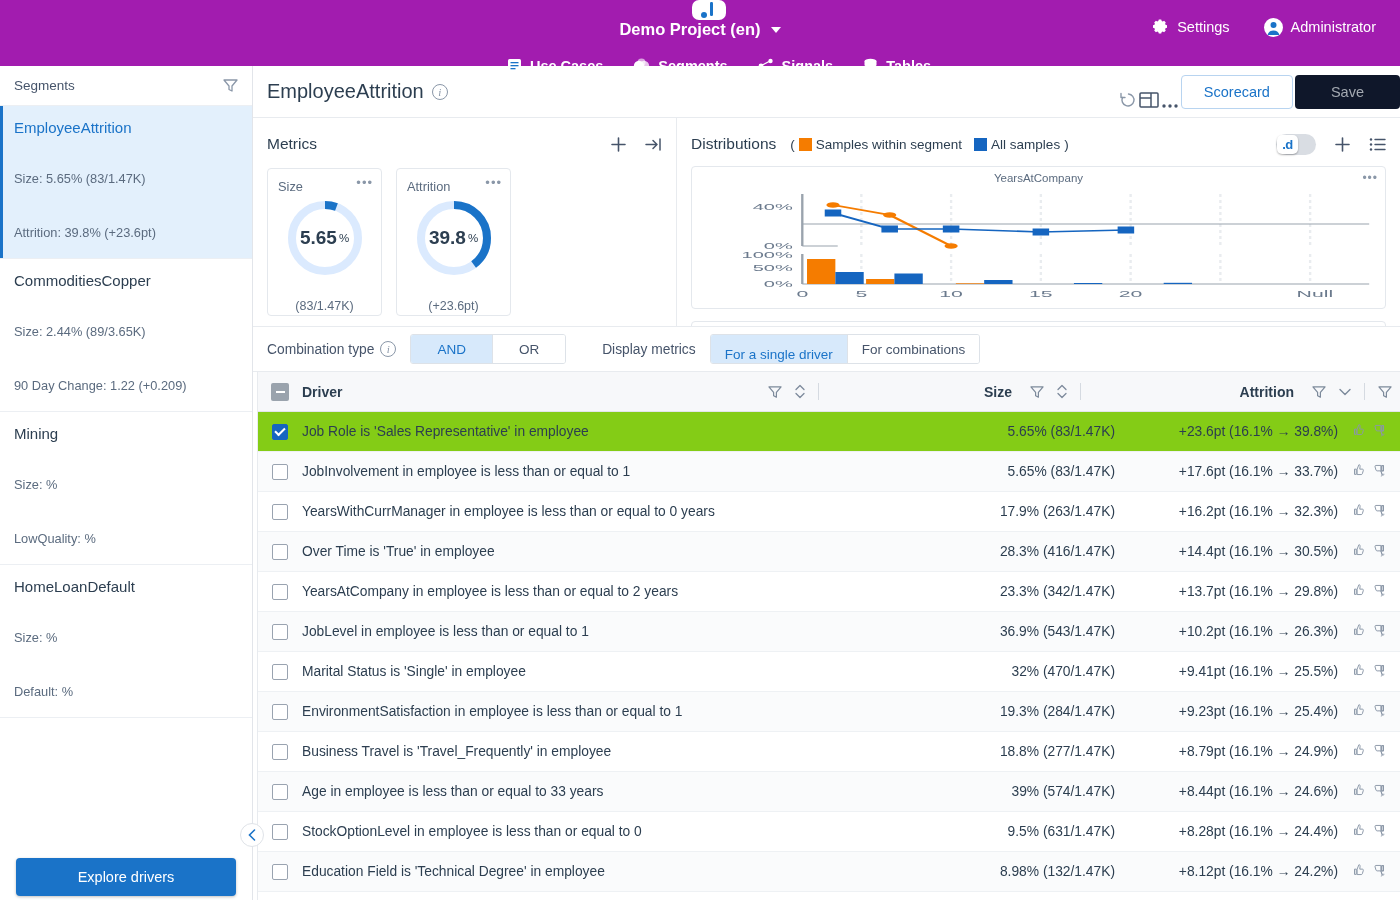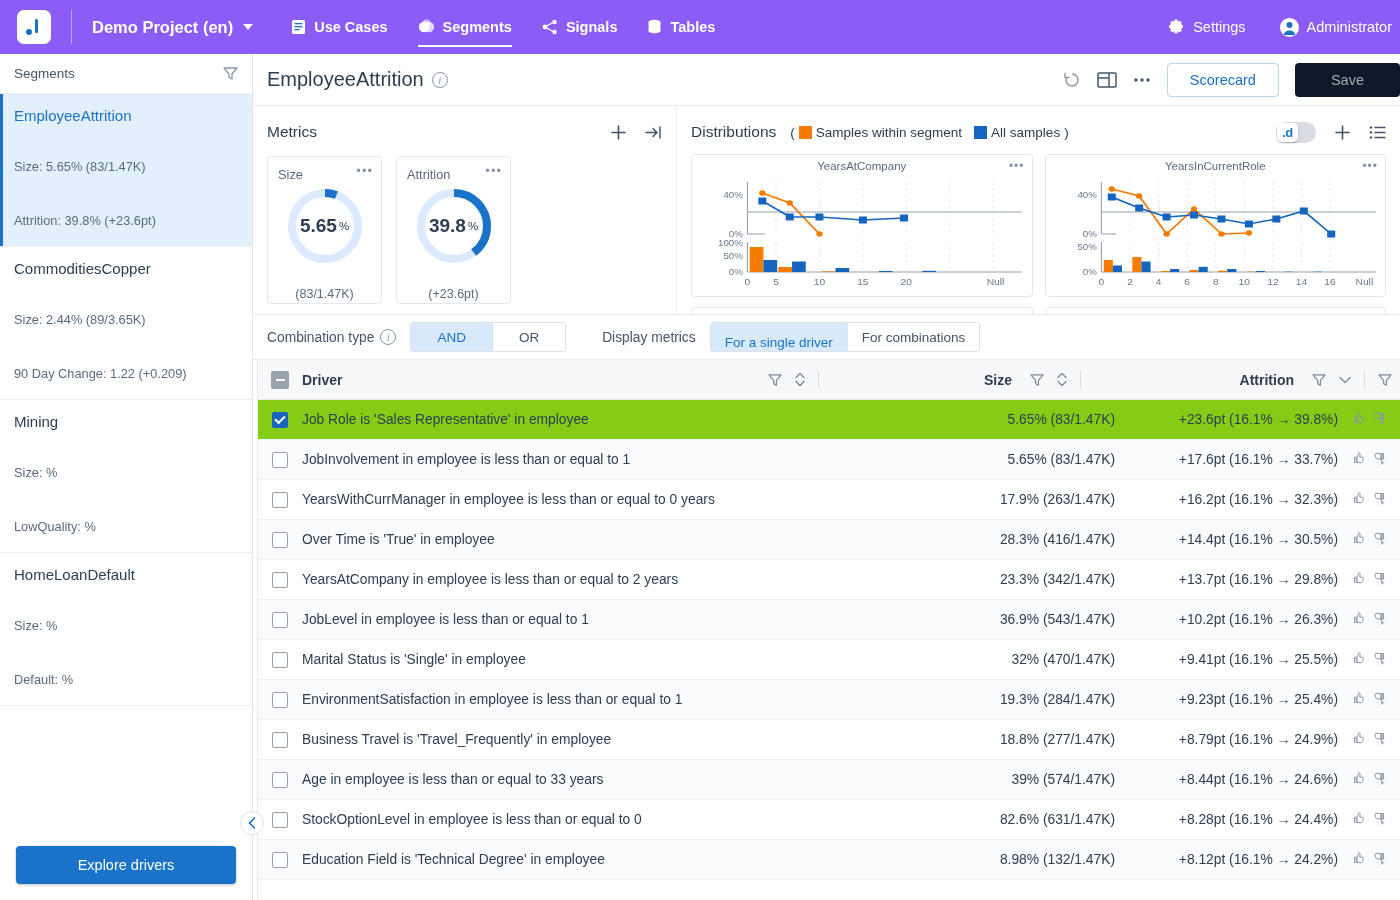--- a/index.html
+++ b/index.html
@@ -6,23 +6,23 @@
   html, body {
     width: 1400px; height: 900px;
     font-family: "Liberation Sans", sans-serif;
     background: #ffffff;
     color: #2c3e50;
     overflow: hidden;
   }
 
   
   .topnav {
-    height: 54px; background: #8b5cf6;
+    height: 66px; background: #a21caf;
     display: flex; align-items: center;
-    color: #fff; position: relative;
+    color: #fff; position: relative; flex-direction: column;
   }
   .logo-box {
     width: 34px; height: 34px; margin-left: 17px;
     background: #fff; border-radius: 7px;
     display: flex; align-items: center; justify-content: center;
     font-weight: bold; font-size: 20px; color: #1a73c8;
     letter-spacing: -1px;
   }
   .nav-sep { width: 1px; height: 34px; background: rgba(255,255,255,.45); margin: 0 20px 0 20px; }
   .project-name { font-size: 16.5px; font-weight: bold; }
@@ -34,21 +34,21 @@
   .nav-items { display: flex; align-items: center; margin-left: 38px; gap: 30px; height: 54px; }
   .nav-item {
     display: flex; align-items: center; gap: 8px;
     font-size: 14.5px; font-weight: bold; height: 54px;
     position: relative; cursor: pointer;
   }
   .nav-item.active::after {
     content: ""; position: absolute; left: 0; right: 0; bottom: 7px;
     height: 2.5px; background: #fff;
   }
-  .nav-right { position: absolute; right: 8px; display: flex; align-items: center; gap: 34px; }
+  .nav-right { position: absolute; right: 24px; display: flex; align-items: center; gap: 34px; }
   .nav-right .nav-item { font-weight: normal; font-size: 14.5px; }
   .ico { display: inline-flex; align-items: center; justify-content: center; }
 
   
   .body-wrap { display: flex; height: 846px; }
 
   
   .sidebar {
     width: 253px; border-right: 1px solid #e2e5ea;
     display: flex; flex-direction: column; background: #fff;
@@ -95,21 +95,21 @@
     height: 52px; display: flex; align-items: center;
     padding: 0 0 0 14px; border-bottom: 1px solid #e8ebef;
   }
   .page-title { font-size: 20px; color: #2c3e50; }
   .info-circle {
     width: 16px; height: 16px; border: 1.4px solid #8a97a8; border-radius: 50%;
     display: inline-flex; align-items: center; justify-content: center;
     font-size: 11px; color: #8a97a8; margin-left: 8px;
     font-family: "Liberation Serif", serif; font-style: italic;
   }
-  .head-actions { margin-left: auto; display: flex; align-items: center; gap: 16px; }
+  .head-actions { margin-left: auto; display: flex; align-items: flex-end; gap: 2px; }
   .btn-outline {
     height: 34px; padding: 0 22px; border: 1px solid #b8d4f0;
     background: #fff; color: #1a73c8; border-radius: 4px;
     font-size: 14.5px; font-family: inherit; cursor: pointer;
   }
   .btn-disabled {
     height: 34px; padding: 0 36px; border: none;
     background: #0f172a; color: #a3a9b1; border-radius: 4px;
     font-size: 14.5px; font-family: inherit; cursor: default;
   }
@@ -143,21 +143,21 @@
   .dtoggle {
     width: 40px; height: 21px; border-radius: 11px; background: #d9dde3;
     position: relative; cursor: pointer;
   }
   .dtoggle-knob {
     position: absolute; left: 1px; top: 1px; width: 21px; height: 19px;
     background: #fff; border-radius: 5px; box-shadow: 0 1px 2px rgba(0,0,0,.3);
     display: flex; align-items: center; justify-content: center;
     font-size: 13px; font-weight: bold; color: #1a73c8; letter-spacing: -.5px;
   }
-  .dist-grid { display: flex; gap: 12px; margin-top: 8px; }
+  .dist-grid { display: flex; gap: 12px; margin-top: 8px; flex-direction: column; }
   .dist-card { flex: 1; border: 1px solid #e4e8ed; border-radius: 4px; padding: 5px 4px 2px 4px; position: relative; min-width: 0; }
   .dist-card-title { text-align: center; font-size: 11.5px; color: #5b6b7f; }
   .dist-dots { position: absolute; right: 7px; top: 4px; color: #8a97a8; font-size: 12px; letter-spacing: 1px; }
   .dist-row2 { display: flex; gap: 12px; margin-top: 10px; }
   .dist-card-stub { flex: 1; border: 1px solid #e4e8ed; border-radius: 4px; height: 30px; }
 
   
   .controls {
     height: 45px; display: flex; align-items: center;
     padding: 0 14px; gap: 14px; border-bottom: 1px solid #e8ebef;
@@ -894,21 +894,21 @@
                   <path d="M10 3h2v6h-2z" fill="none" stroke="#8a97a8" stroke-width="1.1"></path>
                   <path d="M9 9l1.2 4.4c.2.9-.2 1.6-1.2 1.6" fill="none" stroke="#8a97a8" stroke-width="1.1"></path>
                 </svg></span>
             </span>
           </div>
           <div class="trow">
             <span class="col-check">
               <span class="cb"></span>
             </span>
             <span class="col-driver cell-driver">StockOptionLevel in employee is less than or equal to 0</span>
-            <span class="cell-size">82.6% (631/1.47K)</span>
+            <span class="cell-size">9.5% (631/1.47K)</span>
             <span style="width:18px"></span>
             <span class="cell-attr">+8.28pt (16.1% → 24.4%)</span>
             <span class="cell-fb">
               <span class="fb-ico"><svg width="14" height="14" viewBox="0 0 16 16">
                   <path d="M4 7h2v6H4zM7 7l2-5c1.2 0 1.6.8 1.4 1.8L10 7h3c.8 0 1.3.7 1.1 1.4l-1.1 3.8c-.2.6-.7 1-1.3 1H7z" fill="none" stroke="#8a97a8" stroke-width="1.1" stroke-linejoin="round"></path>
                 </svg></span>
               <span class="fb-ico"><svg width="14" height="14" viewBox="0 0 16 16">
                   <path d="M12 9h-2V3h2zM9 9l2 5c1.2 0 1.6-.8 1.4-1.8" fill="none" stroke="#8a97a8" stroke-width="1.1"></path>
                   <path d="M9 9H4.7c-.6 0-1.1-.4-1.3-1L2.3 4.2C2.1 3.5 2.6 2.8 3.4 2.8H9z" fill="none" stroke="#8a97a8" stroke-width="1.1" stroke-linejoin="round"></path>
                   <path d="M10 3h2v6h-2z" fill="none" stroke="#8a97a8" stroke-width="1.1"></path>

